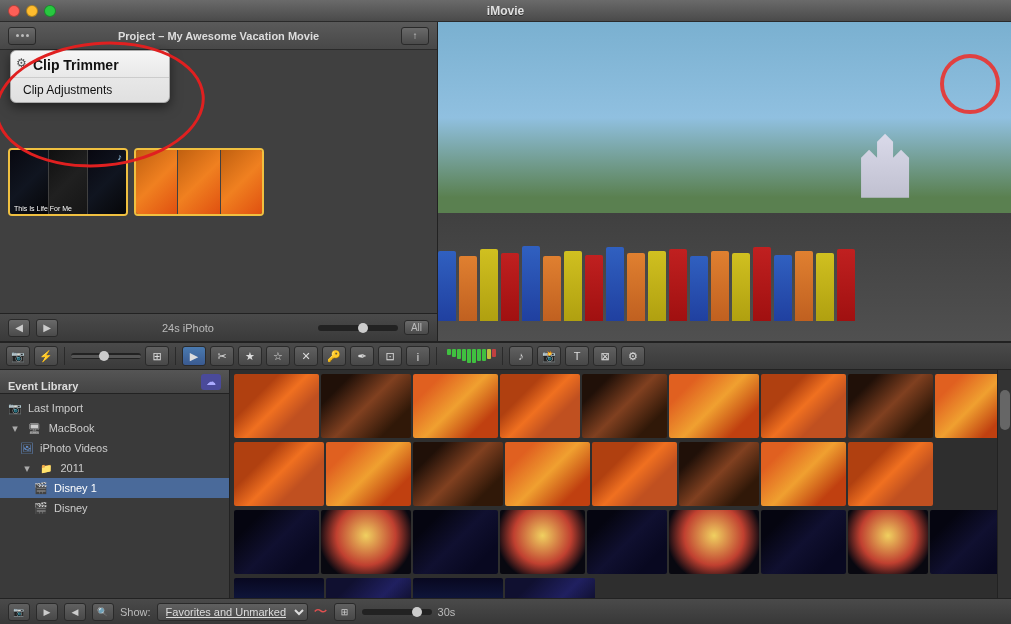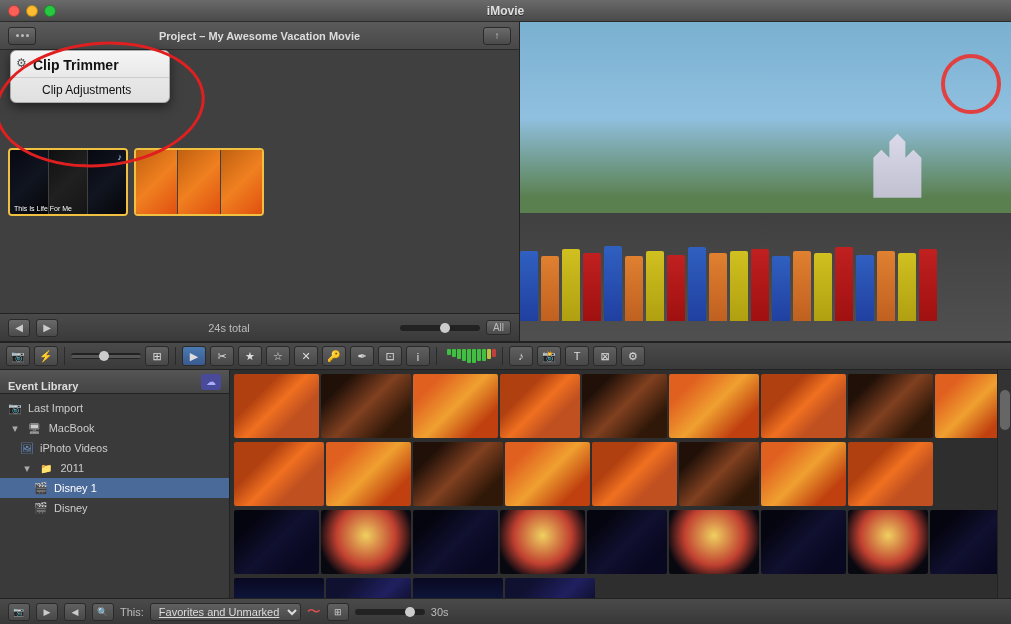--- a/index.html
+++ b/index.html
@@ -52,21 +52,21 @@
 
     
     .top-section {
       display: flex;
       height: 320px;
       border-bottom: 1px solid #222;
     }
 
     
     .project-panel {
-      width: 520px;
+      width: 438px;
       background: #404040;
       display: flex;
       flex-direction: column;
       border-right: 1px solid #222;
       position: relative;
     }
     .project-header {
       height: 28px;
       background: linear-gradient(to bottom, #5a5a5a, #484848);
       display: flex;
@@ -124,21 +124,20 @@
       top: 5px;
       left: 5px;
       font-size: 12px;
       color: #555;
     }
     .context-menu-item {
       padding: 5px 12px;
       font-size: 12px;
       color: #111;
       cursor: pointer;
-      margin-left: 19px;
     }
     .context-menu-item:last-child {
       border-radius: 0 0 6px 6px;
     }
 
     
     .red-circle {
       position: absolute;
       top: 20px;
       left: -5px;
@@ -621,21 +620,21 @@
         </div>
       </div>
 
       <div class="project-controls">
         <div class="ctrl-btn">
           <span>◀</span>
         </div>
         <div class="ctrl-btn">
           <span>▶</span>
         </div>
-        <span class="ctrl-text">24s total</span>
+        <span class="ctrl-text">24s iPhoto</span>
         <div class="ctrl-slider">
           <div class="ctrl-slider-thumb"></div>
         </div>
         <span class="all-btn">All</span>
       </div>
     </div>
 
     <div class="preview-panel">
       <div class="preview-video">
         <div class="preview-video-bg">
@@ -851,21 +850,21 @@
     </div>
     <div class="status-btn">
       <span style="font-size:9px;">▶</span>
     </div>
     <div class="status-btn">
       <span style="font-size:9px;">◀</span>
     </div>
     <div class="status-btn">
       <span style="font-size:9px;">🔍</span>
     </div>
-    <span class="status-show-label">This:</span>
+    <span class="status-show-label">Show:</span>
     <select class="status-select">
       <option>Favorites and Unmarked</option>
     </select>
     <span class="status-wave">〜</span>
     <div class="status-btn">
       <span style="font-size:9px;">⊞</span>
     </div>
     <div class="status-slider">
       <div class="status-slider-thumb"></div>
     </div>

